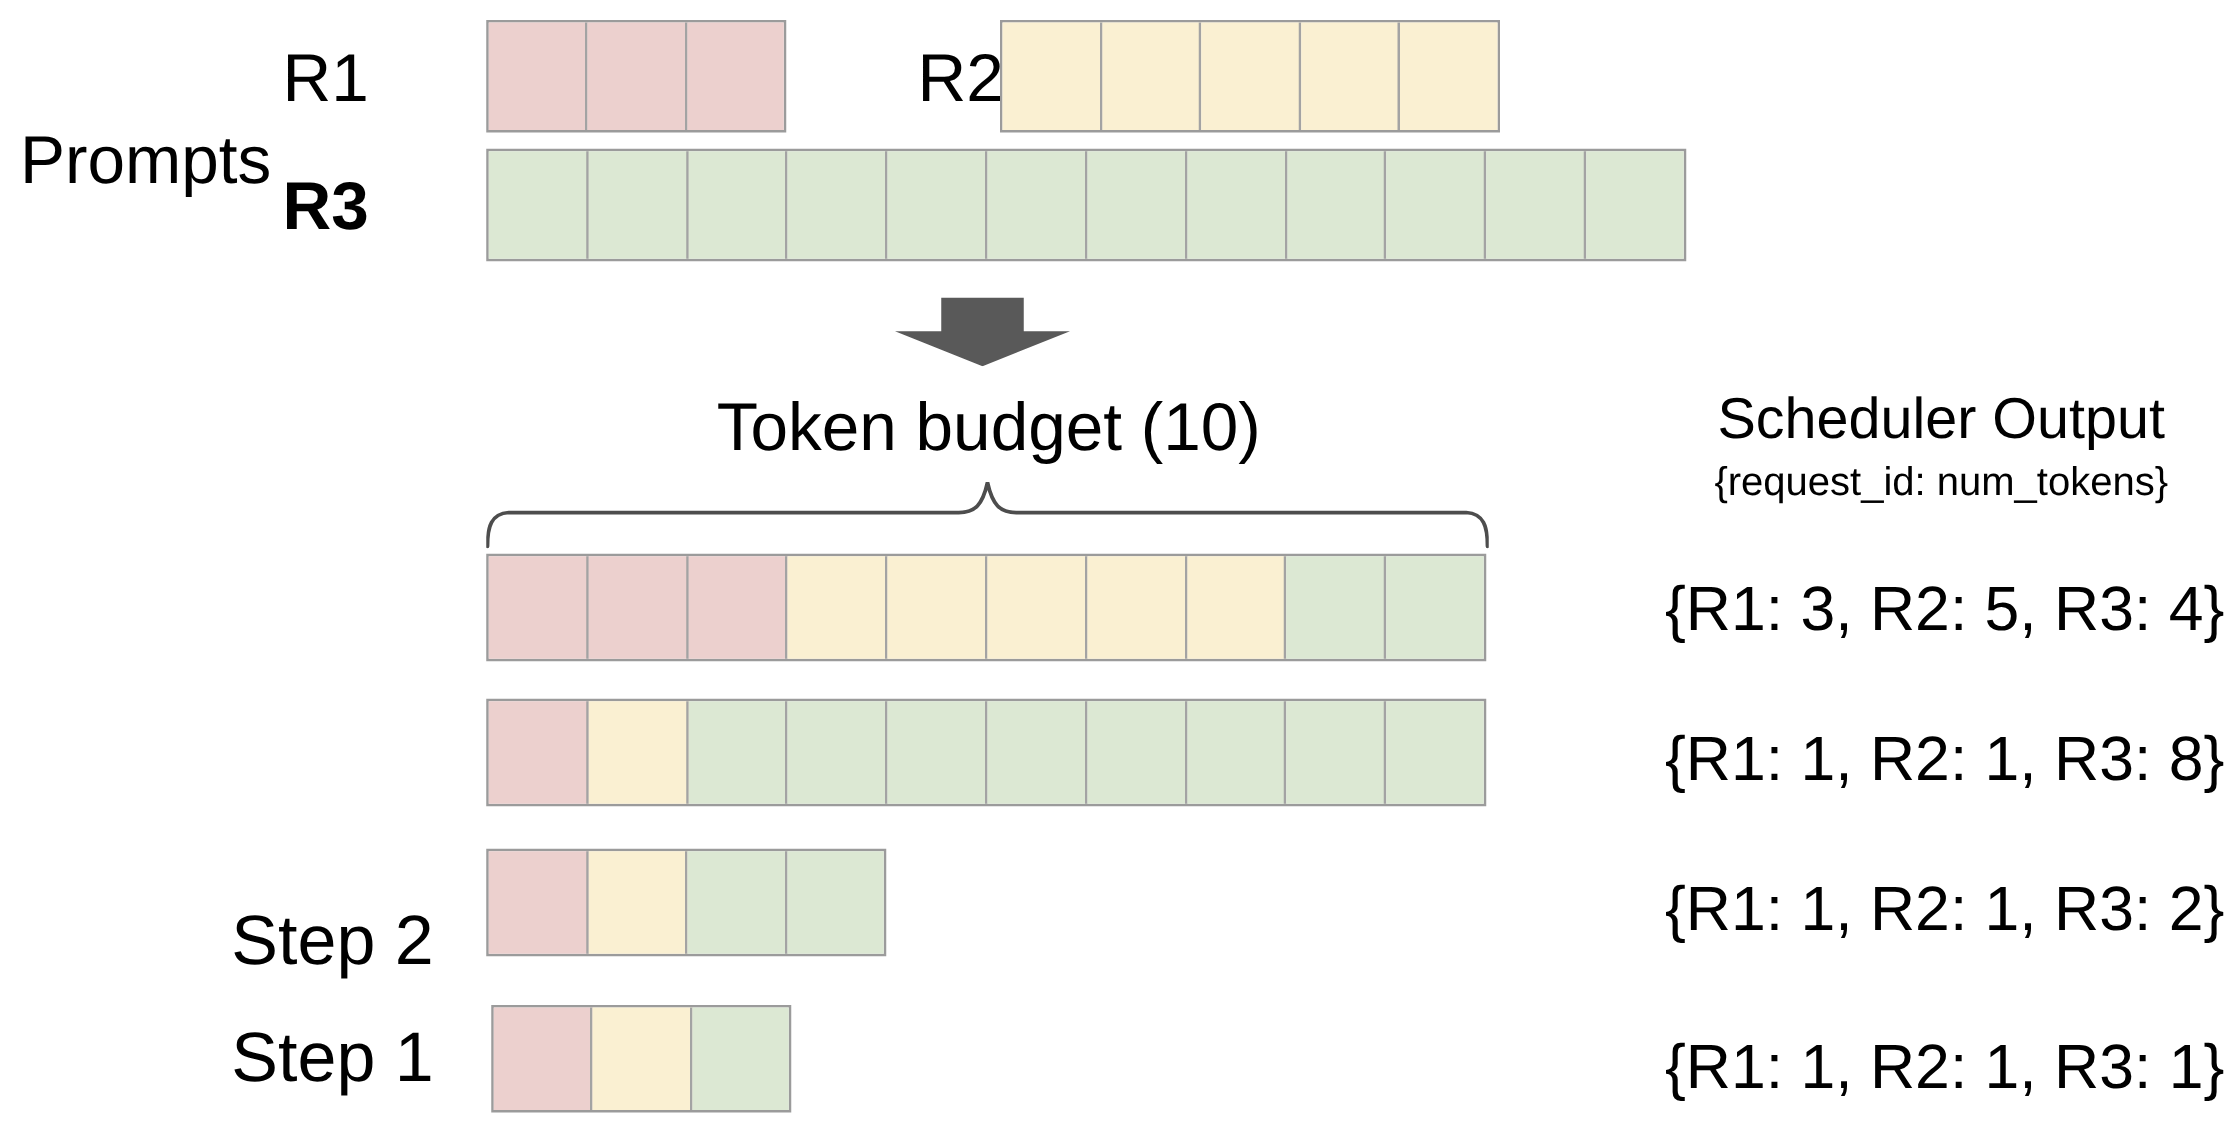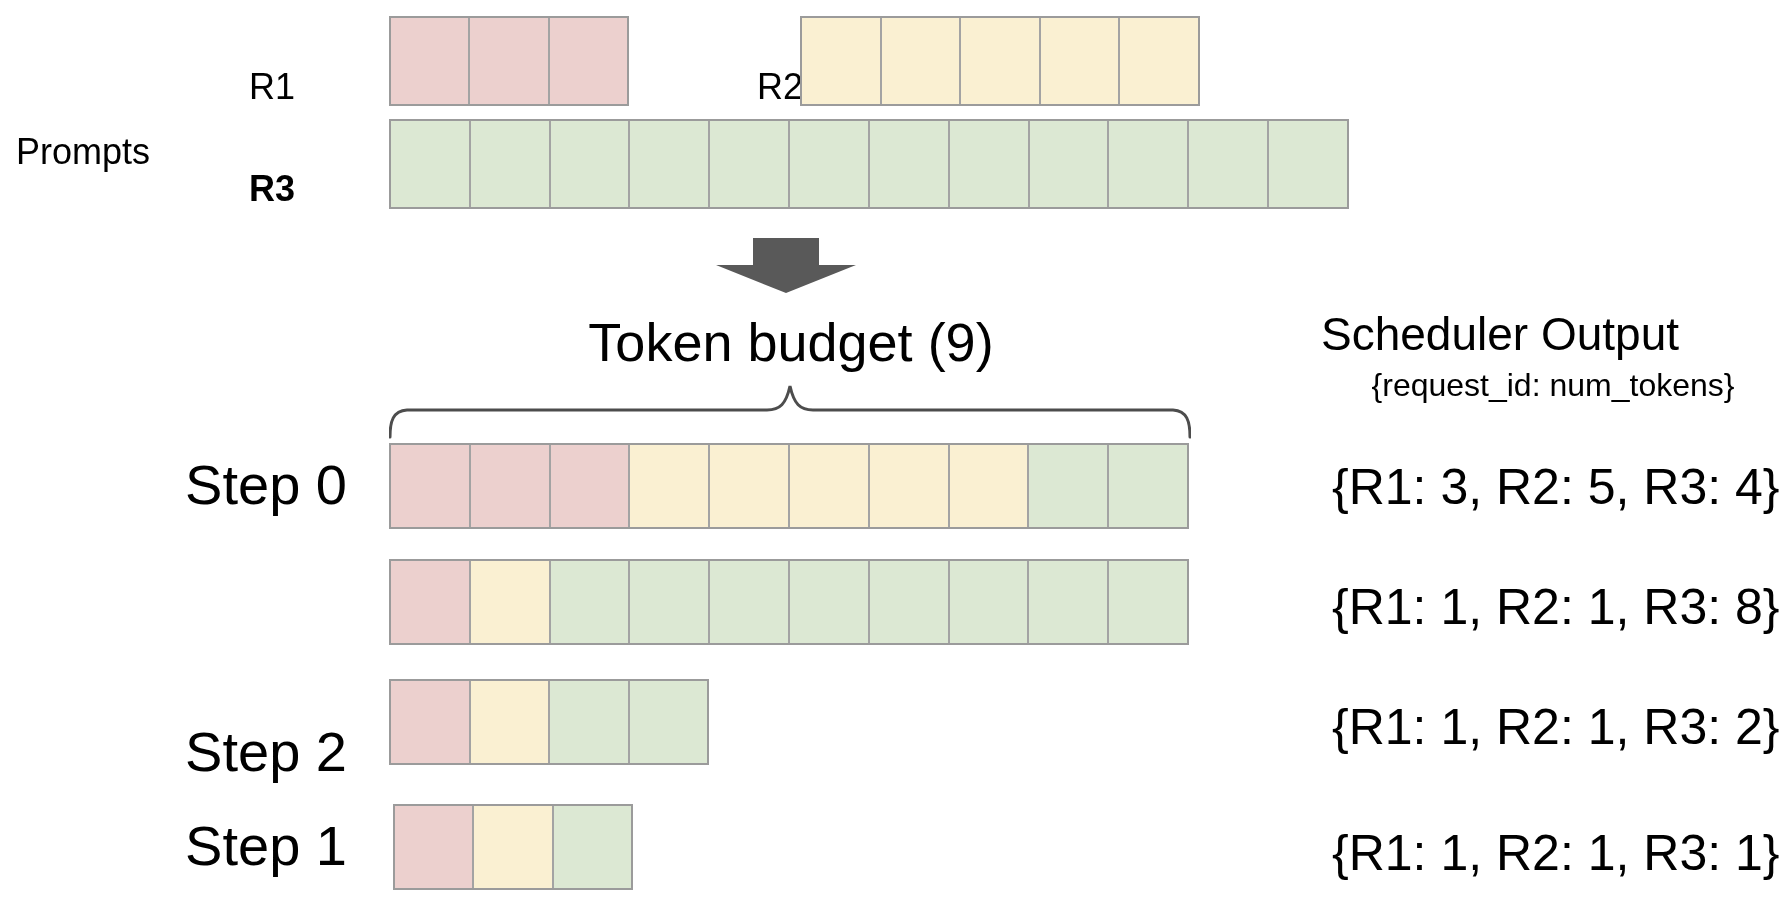--- a/index.html
+++ b/index.html
@@ -6,21 +6,21 @@
   #canvas{
     position:relative;
     width:1788px;height:918px;
     background:#ffffff;
     font-family:"Liberation Sans", sans-serif;
     color:#000;
     overflow:hidden;
   }
   .abs{position:absolute;text-align:right;}
   
-  .big-label{font-size:36px;line-height:60px;white-space:nowrap;margin-top:24px;}
+  .big-label{font-size:54px;line-height:60px;white-space:nowrap;}
   .right-align{text-align:right;}
   .step-label{font-size:56px;line-height:62px;text-align:right;white-space:nowrap;}
   .title-label{font-size:54px;line-height:60px;text-align:center;white-space:nowrap;}
   .sched-title{font-size:46px;line-height:52px;text-align:center;white-space:nowrap;}
   .sched-subtitle{font-size:32px;line-height:42px;text-align:center;white-space:nowrap;}
   .output-line{font-size:50px;line-height:66px;white-space:nowrap;}
   
   .cells{
     display:flex;
     box-sizing:border-box;
@@ -49,21 +49,21 @@
   
   #step0-row{left:389px;top:443px;width:800px;}
   #step1-row{left:389px;top:559px;width:800px;}
   #step2-row{left:389px;top:679px;width:320px;}
   #step3-row{left:393px;top:804px;width:240px;}
   #step0-label{left:137px;top:454px;width:210px;}
   #step1-label{left:137px;top:570px;width:210px;}
   #step2-label{left:137px;top:721px;width:210px;}
   #step3-label{left:137px;top:815px;width:210px;}
   
-  #sched-title{left:1300px;top:308px;width:400px;}
+  #sched-title{left:1353px;top:308px;width:400px;}
   #sched-subtitle{left:1353px;top:364px;width:400px;}
   #output0{left:1332px;top:454px;}
   #output1{left:1332px;top:574px;}
   #output2{left:1332px;top:694px;}
   #output3{left:1332px;top:820px;}
 </style>
 </head>
 <body>
 
 <div id="canvas">
@@ -101,28 +101,27 @@
       <div class="cell" style="background: rgb(220, 232, 211);"></div>
       <div class="cell" style="background: rgb(220, 232, 211);"></div>
     </div>
 
   <div id="arrow" class="abs">
     <svg width="140" height="55" viewBox="0 0 140 55" xmlns="http://www.w3.org/2000/svg">
       <polygon points="37,0 103,0 103,27 140,27 70,55 0,27 37,27" fill="#595959"></polygon>
     </svg>
   </div>
 
-  <div id="token-budget-title" class="abs title-label">Token budget (9)</div>
+  <div id="token-budget-title" class="abs title-label">Token budget (10)</div>
   <div id="brace" class="abs">
     <svg width="802" height="56" viewBox="0 0 802 56" xmlns="http://www.w3.org/2000/svg">
       <path d="M 1,54 C 1,38 4,28 18,27 L 378,27 C 391,27 397,21 401,3 C 405,21 411,27 424,27 L 784,27 C 798,28 801,38 801,54" fill="none" stroke="#4d4d4d" stroke-width="3" stroke-linecap="round"></path>
     </svg>
   </div>
 
-  <div id="step0-label" class="abs step-label">Step 0</div>
   <div id="step0-row" class="abs cells row-step">
       <div class="cell" style="background: rgb(236, 208, 206);"></div>
       <div class="cell" style="background: rgb(236, 208, 206);"></div>
       <div class="cell" style="background: rgb(236, 208, 206);"></div>
       <div class="cell" style="background: rgb(250, 240, 210);"></div>
       <div class="cell" style="background: rgb(250, 240, 210);"></div>
       <div class="cell" style="background: rgb(250, 240, 210);"></div>
       <div class="cell" style="background: rgb(250, 240, 210);"></div>
       <div class="cell" style="background: rgb(250, 240, 210);"></div>
       <div class="cell" style="background: rgb(220, 232, 211);"></div>

